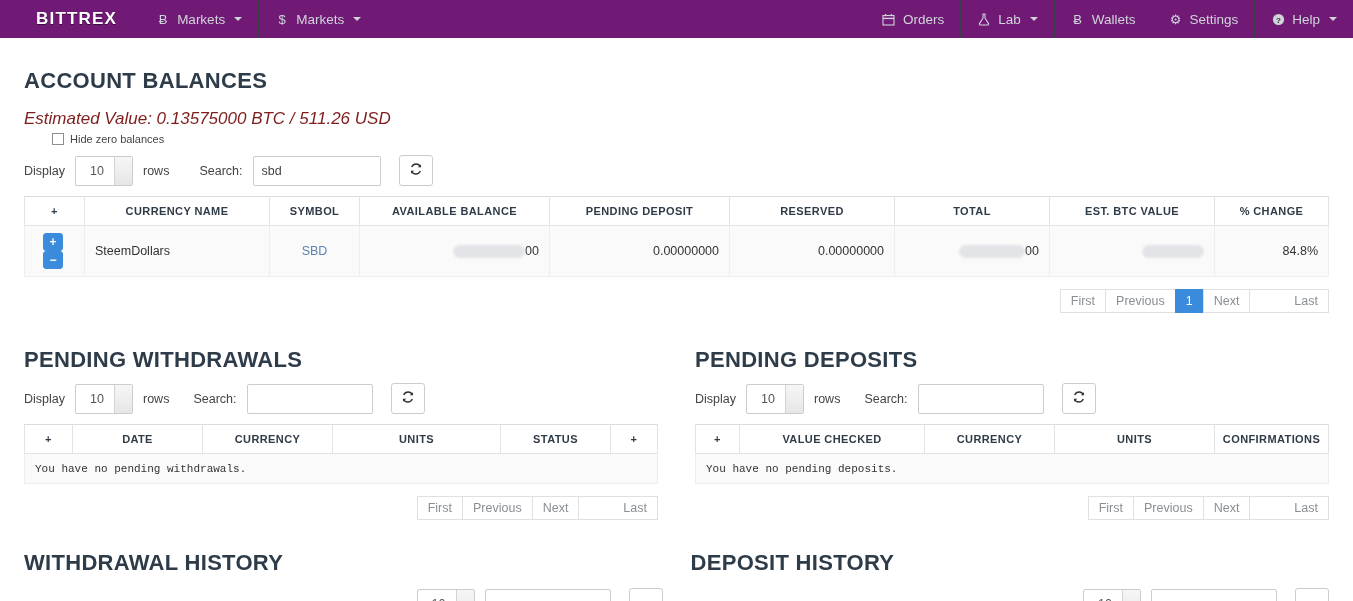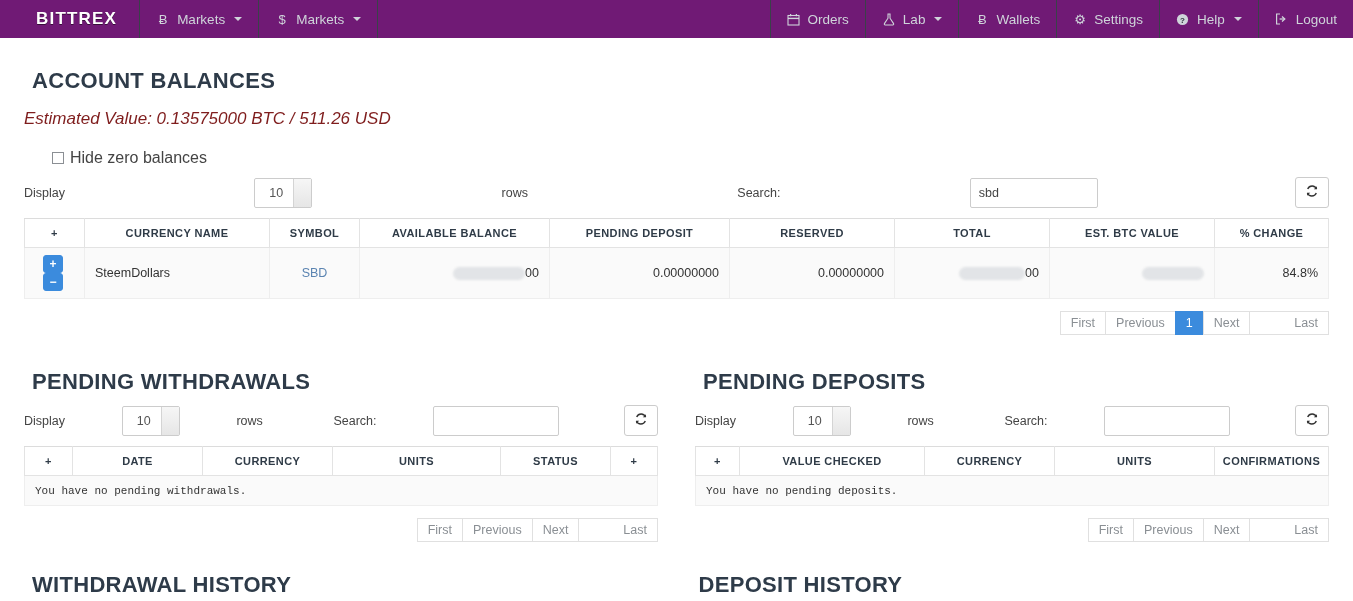--- a/index.html
+++ b/index.html
@@ -53,50 +53,50 @@
   .nico svg { display: block; margin: 0 auto; }
 
   
   .page { padding: 0 24px; position: relative; }
 
   h1.section-title {
     font-size: 22px;
     font-weight: bold;
     color: #2e3b49;
     letter-spacing: .3px;
-    margin: 30px 0 0 8px;
+    margin: 30px 0 0 0;
   }
   .est-value {
     font-style: italic;
     font-size: 17px;
     color: #7f1d1d;
     margin-top: 15px;
   }
   .hide-zero {
-    margin-top: 20px;
-    font-size: 16px;
+    margin-top: 4px;
+    font-size: 11px;
     color: #444;
     display: flex;
     align-items: center;
     gap: 6px;
     padding-left: 28px;
   }
   .cbx {
     width: 12px; height: 12px;
     border: 1px solid #8b8f94;
     background: #fff;
     display: inline-block;
     cursor: pointer;
   }
 
   
   .controls {
     display: flex;
     align-items: center;
-    justify-content: space-between;
+    justify-content: flex-start;
     gap: 10px;
     font-size: 12.5px;
     color: #444;
     margin-top: 10px;
   }
   .sel {
     appearance: none; -webkit-appearance: none;
     width: 58px; height: 30px;
     border: 1px solid #ccc;
     background: #fff;
@@ -282,30 +282,20 @@
     </div>
     <div class="nav-item">
       <span class="nico">
         <svg width="13" height="13" viewBox="0 0 13 13">
             <circle cx="6.5" cy="6.5" r="5.6" fill="#cfd4da"></circle>
             <text x="6.5" y="9.6" font-size="8" font-family="Liberation Sans, sans-serif" font-weight="bold" fill="#2b3139" text-anchor="middle">?</text>
           </svg>
       </span>
       <span>Help</span>
       <span class="caret"></span>
-    </div>
-    <div class="nav-item">
-      <span class="nico">
-        <svg width="13" height="12" viewBox="0 0 13 12">
-            <path d="M5 1H1.6v10H5" fill="none" stroke="#cfd4da" stroke-width="1.2"></path>
-            <path d="M7 3.4l2.8 2.6L7 8.6" fill="none" stroke="#cfd4da" stroke-width="1.3"></path>
-            <line x1="4.6" y1="6" x2="9.6" y2="6" stroke="#cfd4da" stroke-width="1.3"></line>
-          </svg>
-      </span>
-      <span>Logout</span>
     </div>
   </div>
 </div>
 
 <div class="page">
 
   <h1 class="section-title">ACCOUNT BALANCES</h1>
   <div class="est-value">Estimated Value: 0.13575000 BTC / 511.26 USD</div>
   <label class="hide-zero">
     <span class="cbx"></span>

